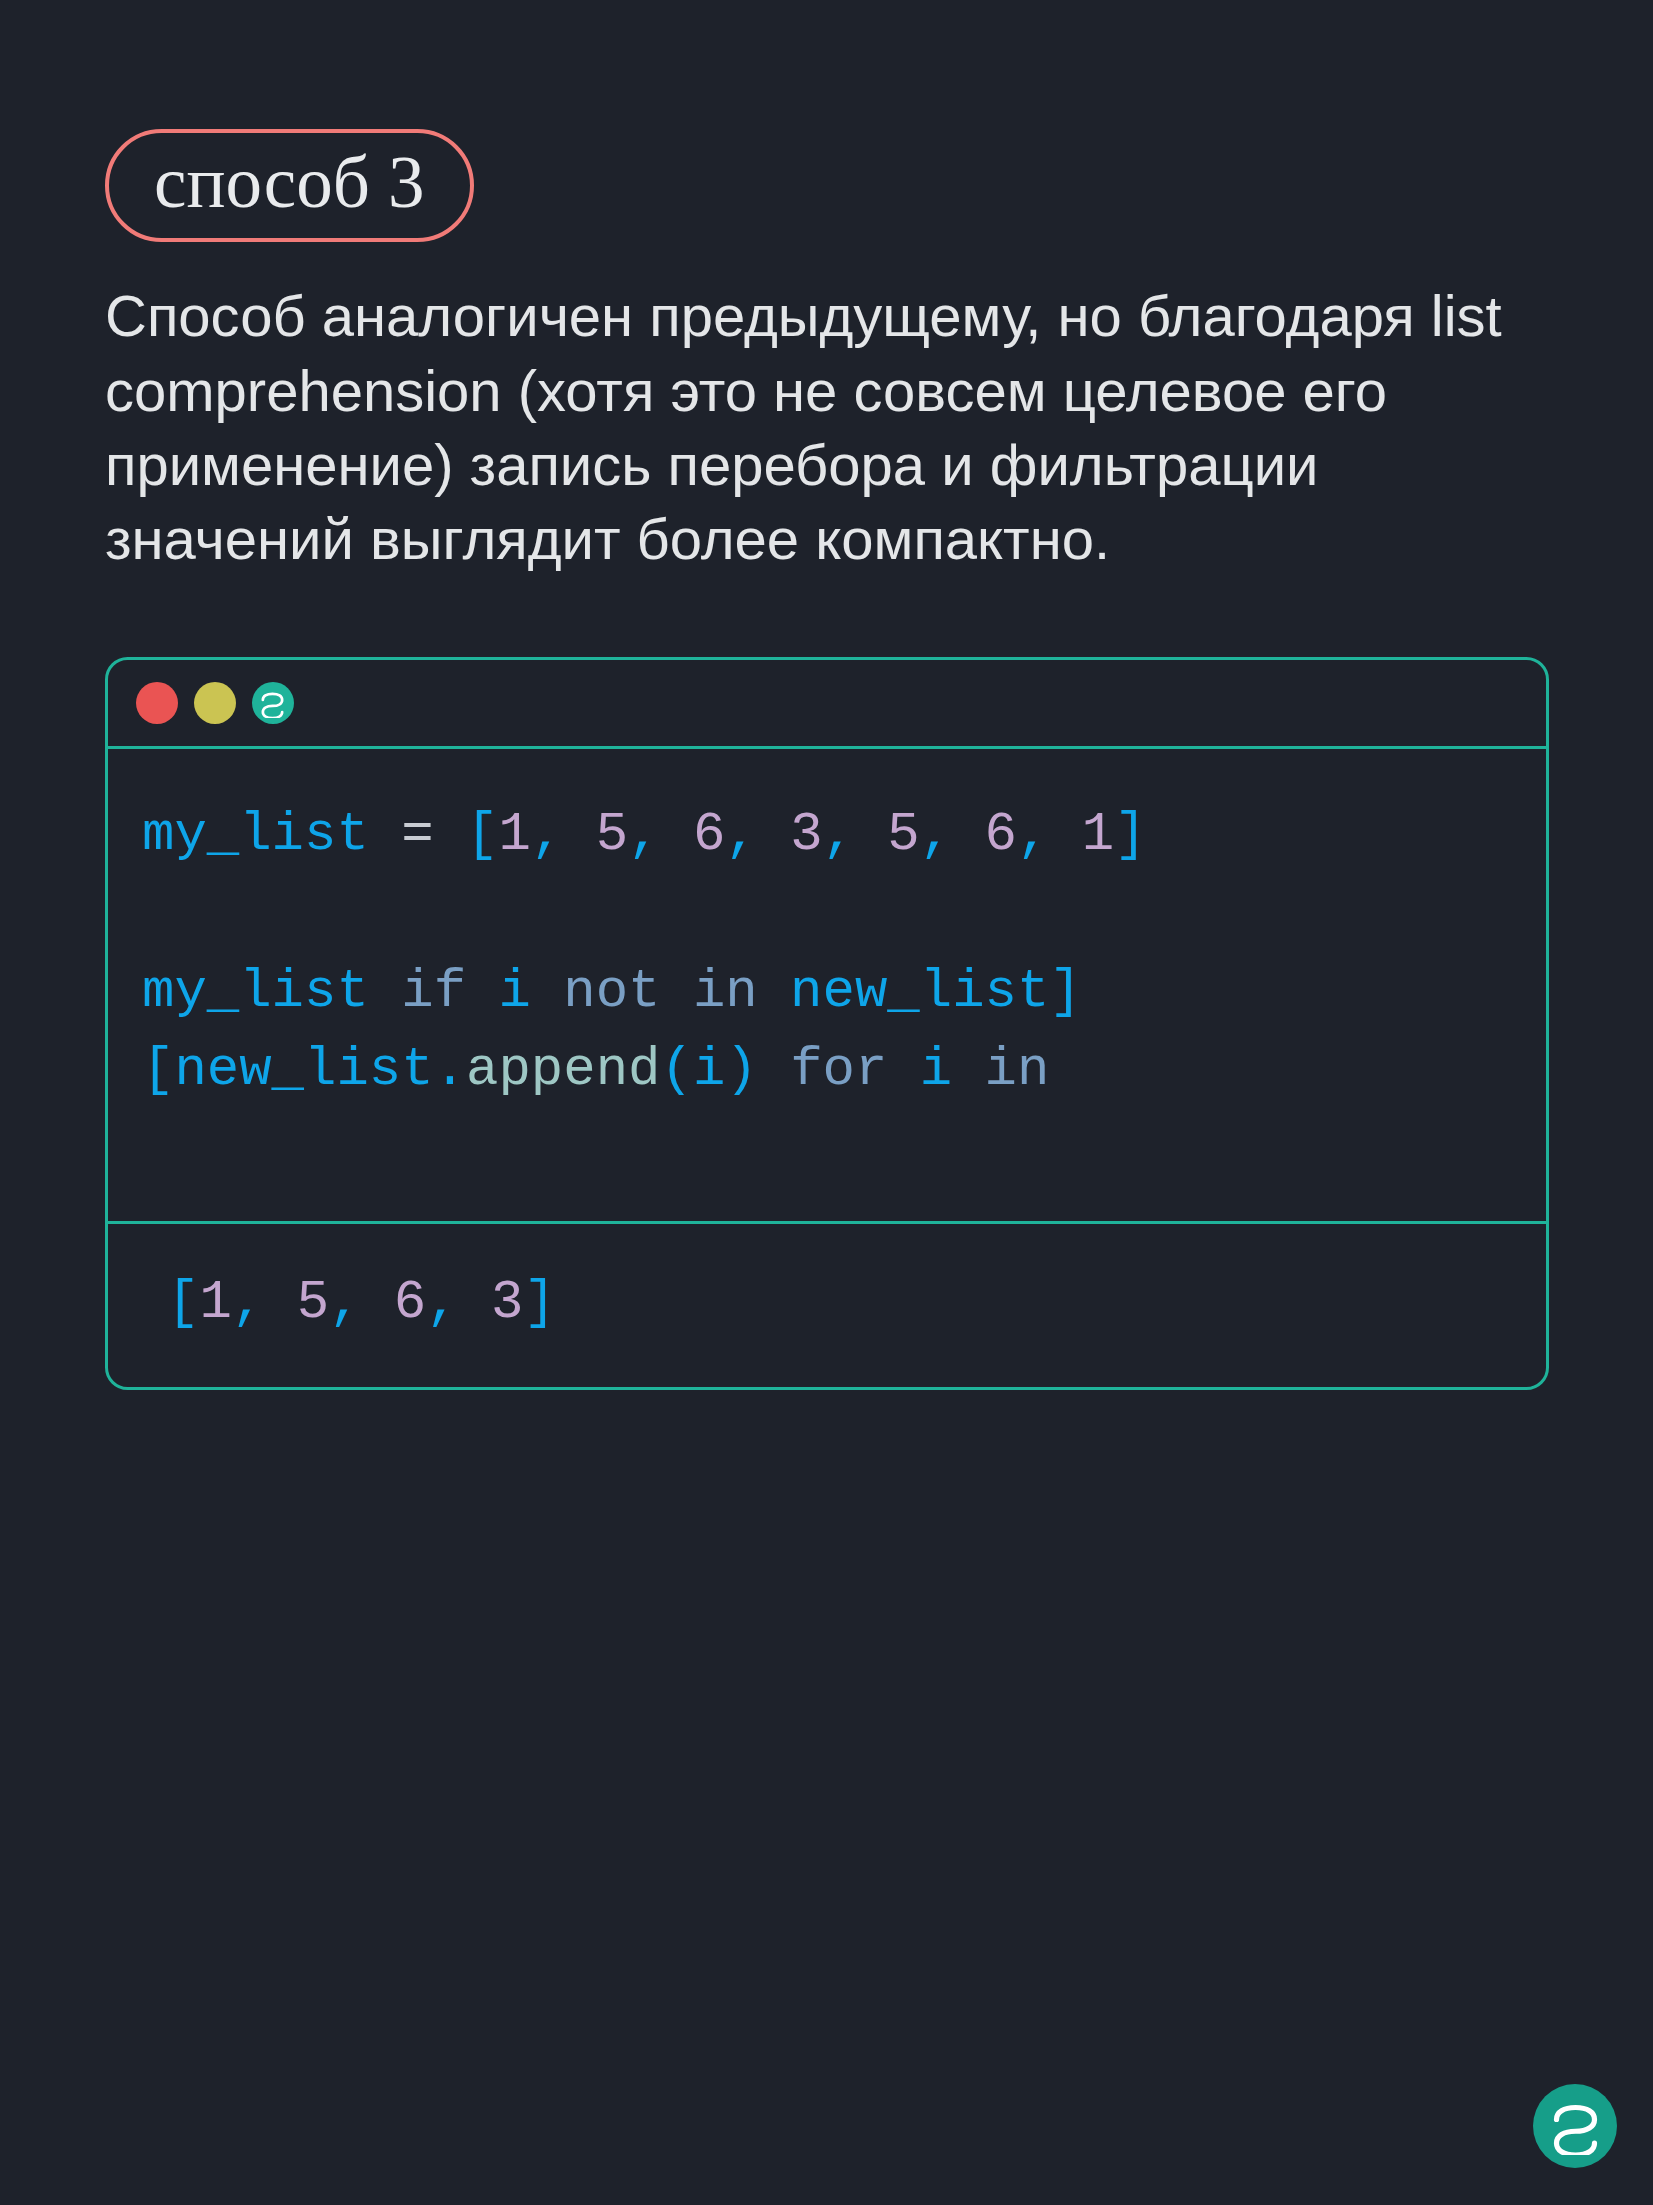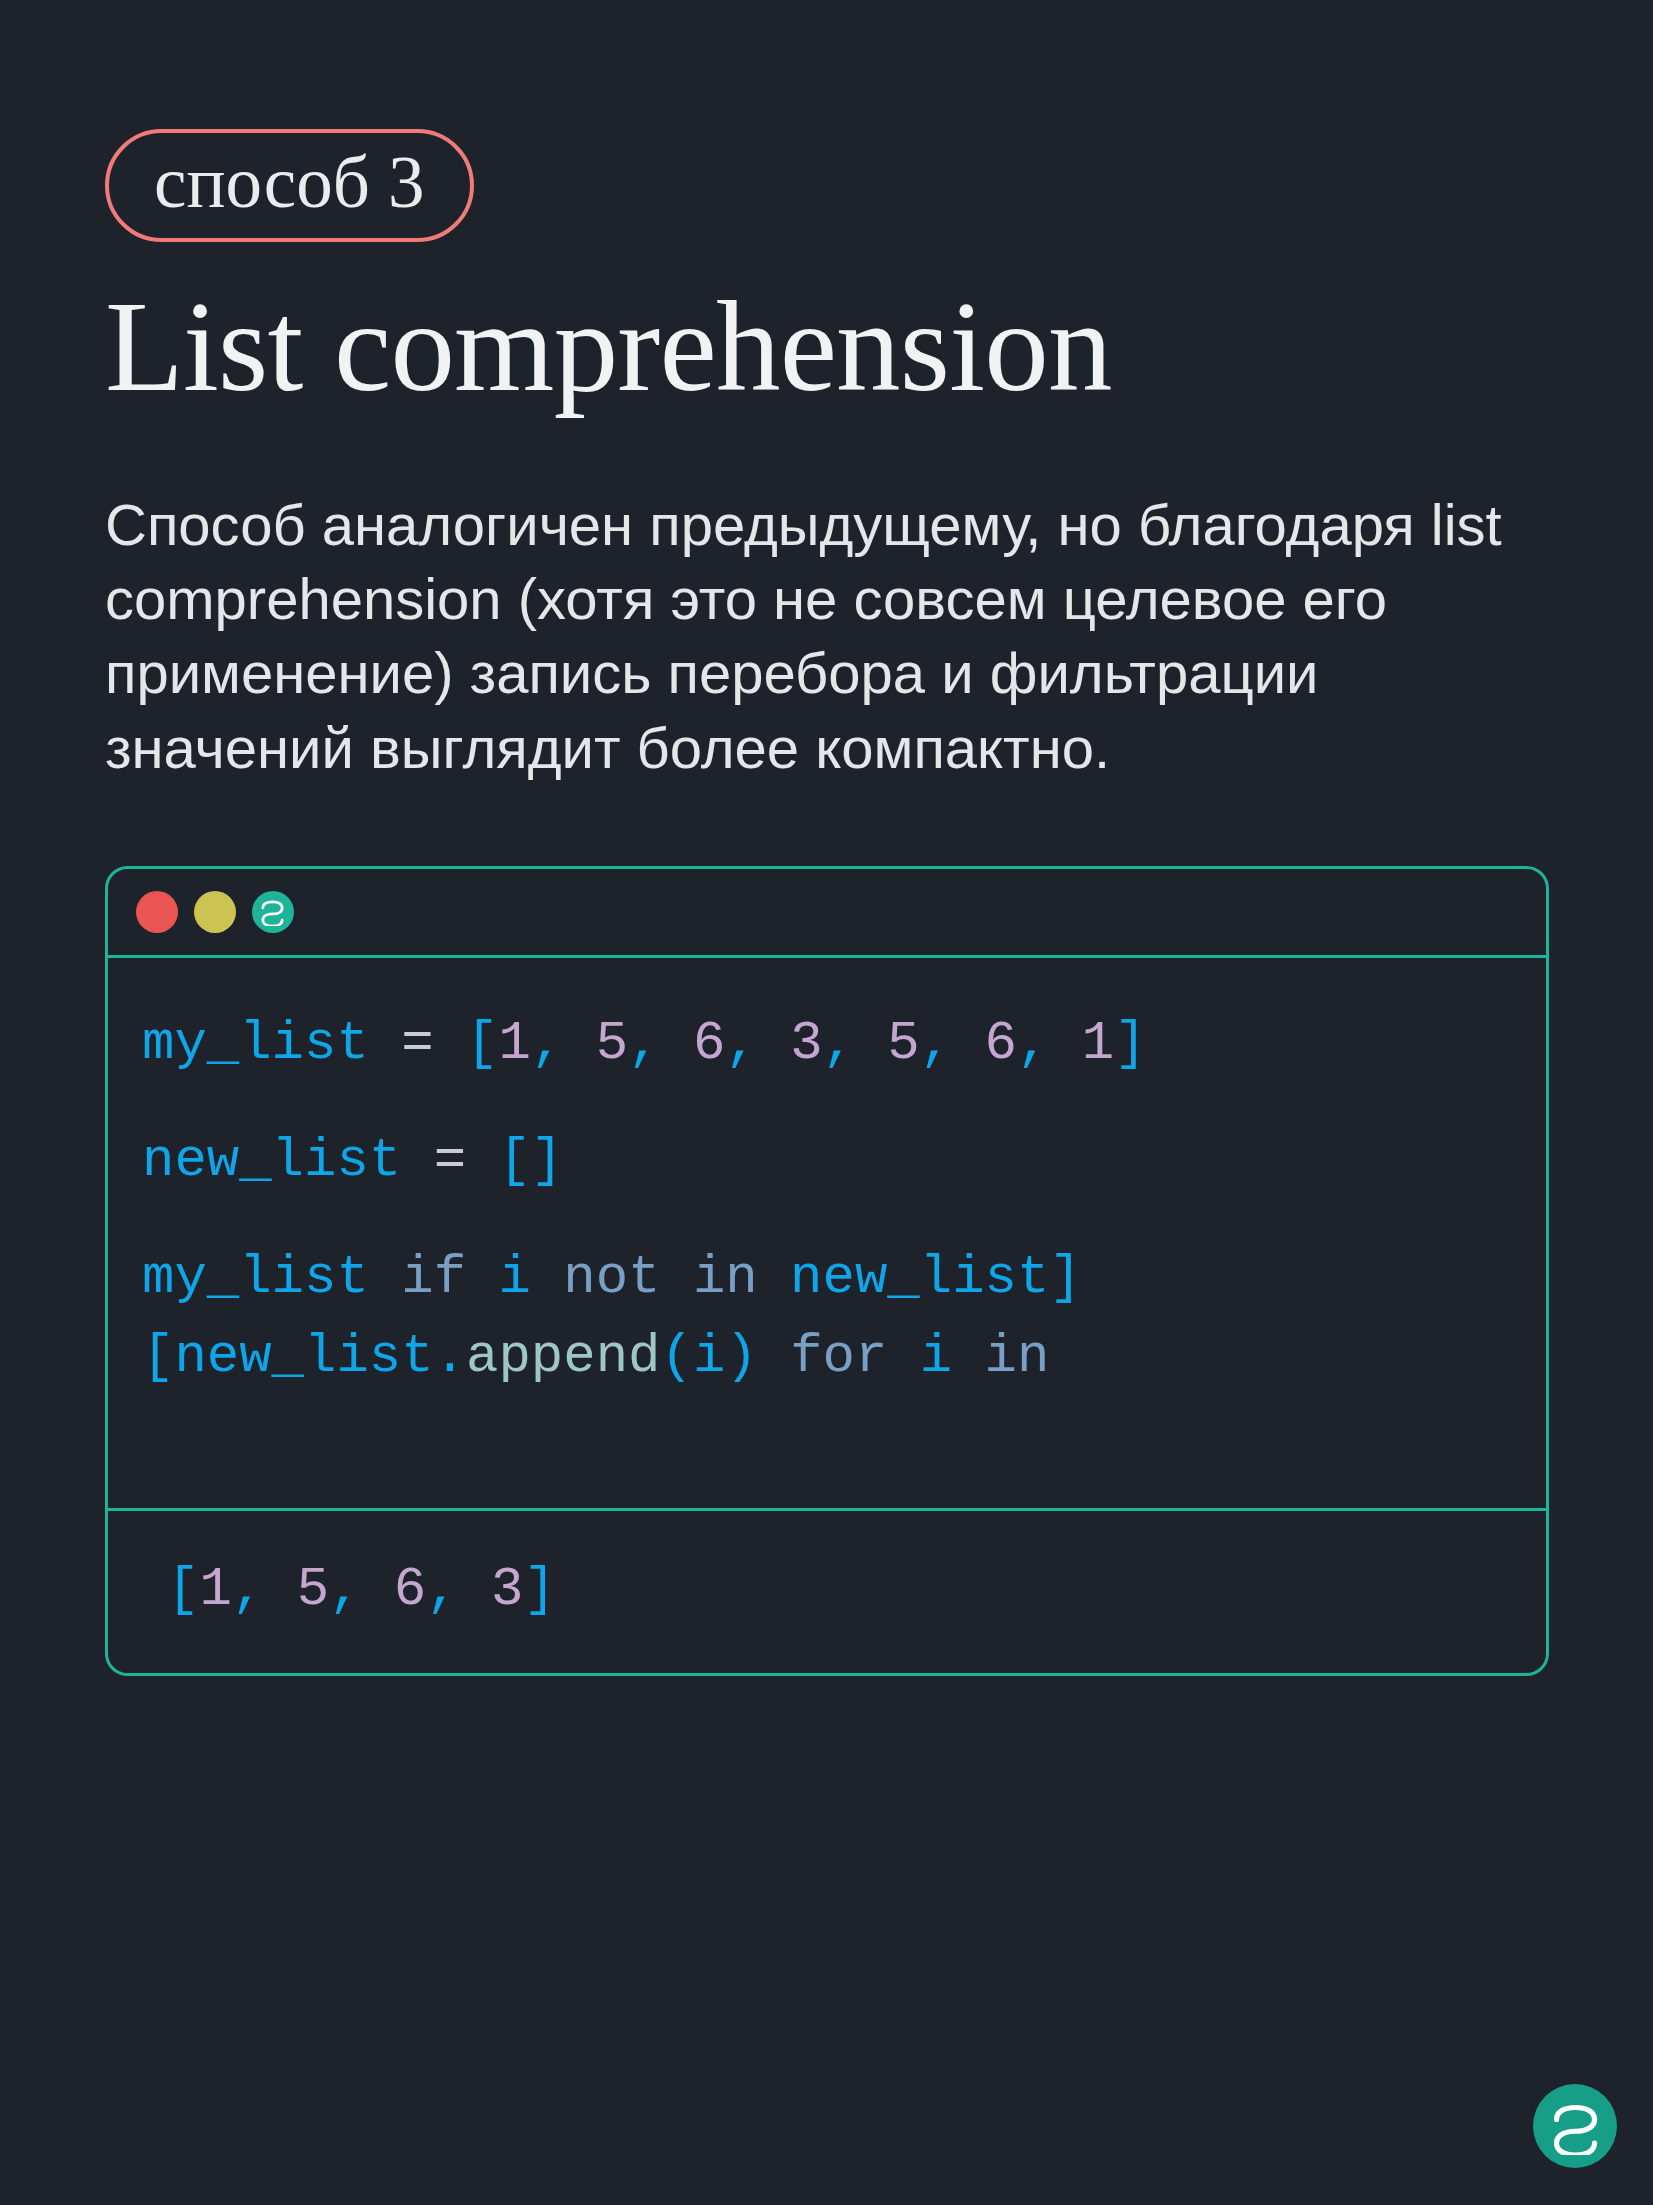--- a/index.html
+++ b/index.html
@@ -94,37 +94,35 @@
     align-items: center;
     justify-content: center;
   }
   .corner-badge svg { width: 57px; height: 57px; }
 </style>
 </head>
 <body>
 
 <div class="page">
   <div class="badge">способ 3</div>
-  <h1 class="title">List comprehension</h1>
   <p class="desc">Способ аналогичен предыдущему, но благодаря list comprehension (хотя это не совсем целевое его применение) запись перебора и фильтрации значений выглядит более компактно.</p>
 
   <div class="editor">
     <div class="editor-titlebar">
       <div class="dot dot-red"></div>
       <div class="dot dot-yellow"></div>
       <div class="dot dot-green">
         <svg viewBox="0 0 24 24" fill="none" stroke="#ffffff" stroke-width="2.2" stroke-linecap="round" stroke-linejoin="round">
           <path d="M4 9c0-3 3-5 8-5s8 2 8 5-3 5-8 5-8 2-8 5 3 5 8 5 8-2 8-5"></path>
         </svg>
       </div>
     </div>
     <div class="editor-body" id="code-body">
         <div class="line"><span class="tk-default">my_list </span><span class="tk-op">=</span><span class="tk-default"> [</span><span class="tk-num">1</span><span class="tk-default">, </span><span class="tk-num">5</span><span class="tk-default">, </span><span class="tk-num">6</span><span class="tk-default">, </span><span class="tk-num">3</span><span class="tk-default">, </span><span class="tk-num">5</span><span class="tk-default">, </span><span class="tk-num">6</span><span class="tk-default">, </span><span class="tk-num">1</span><span class="tk-default">]</span></div>
         <div class="gap"></div>
-        <div class="line"><span class="tk-default">new_list </span><span class="tk-op">=</span><span class="tk-default"> []</span></div>
         <div class="gap"></div>
         <div class="line"><span class="tk-default">my_list </span><span class="tk-kw">if</span><span class="tk-default"> i </span><span class="tk-kw">not</span><span class="tk-default"> </span><span class="tk-kw">in</span><span class="tk-default"> new_list]</span></div>
         <div class="line"><span class="tk-default">[new_list.</span><span class="tk-func">append</span><span class="tk-default">(i) </span><span class="tk-kw">for</span><span class="tk-default"> i </span><span class="tk-kw">in</span><span class="tk-default"> </span></div>
         <div class="gap"></div>
       </div>
     <div class="editor-output" id="code-output">
         <div class="line"><span class="tk-default">[</span><span class="tk-num">1</span><span class="tk-default">, </span><span class="tk-num">5</span><span class="tk-default">, </span><span class="tk-num">6</span><span class="tk-default">, </span><span class="tk-num">3</span><span class="tk-default">]</span></div>
       </div>
   </div>
 </div>

